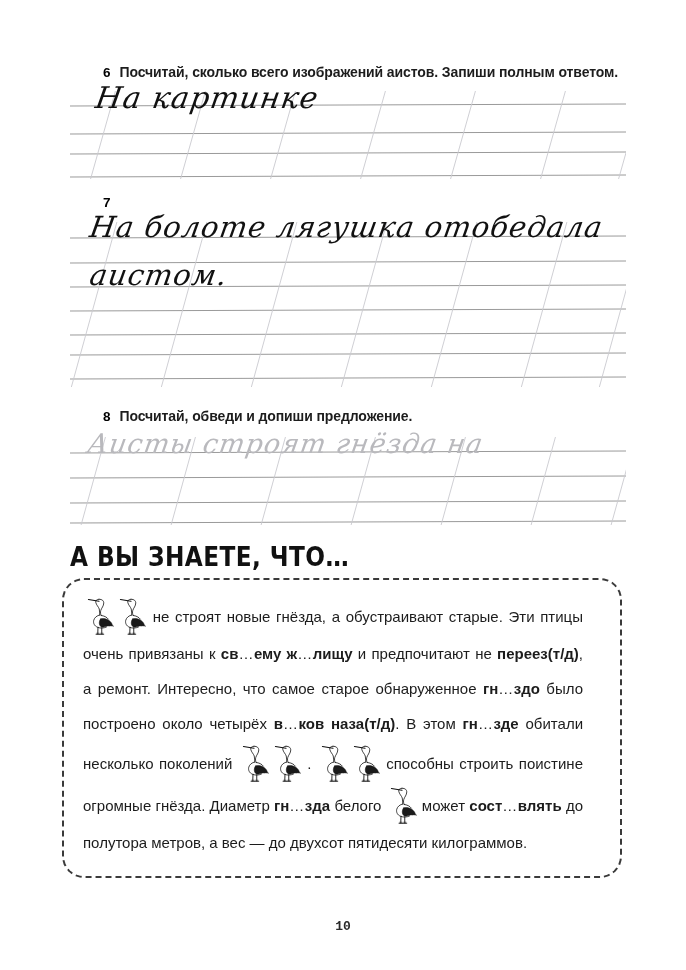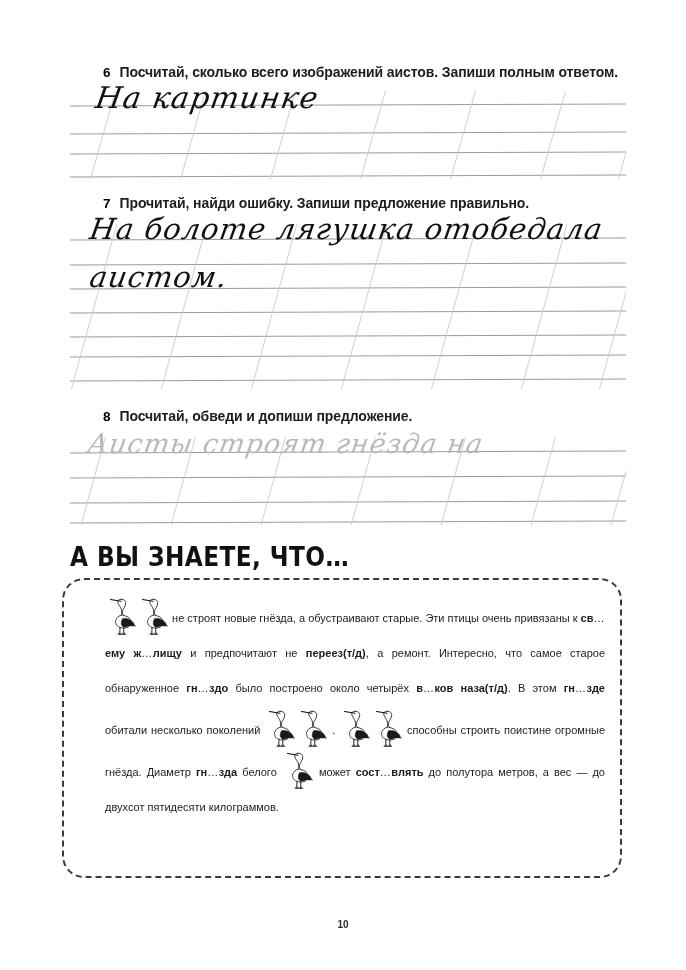--- a/index.html
+++ b/index.html
@@ -90,24 +90,24 @@
     left: 62px;
     top: 578px;
     width: 560px;
     height: 300px;
     border: 2px dashed #3a3a3a;
     border-radius: 22px;
     box-sizing: border-box;
   }
   .fact-text {
     position: absolute;
-    left: 41px;
+    left: 19px;
     top: 14px;
     width: 500px;
-    font-size: 11px;
+    font-size: 15px;
     line-height: 35px;
     color: #1c1c1c;
     text-align: justify;
     text-justify: inter-word;
   }
   .fact-text b { font-weight: bold; }
   .fb-ell { font-weight: normal; letter-spacing: 0.5px; }
 
   .stork {
     display: inline-block;
@@ -117,23 +117,24 @@
     margin: 0 1px;
   }
 
   
   .page-number {
     position: absolute;
     left: 0;
     right: 0;
     top: 919px;
     text-align: center;
-    font-size: 10px;
+    font-size: 13px;
     font-weight: bold;
     color: #2a2a2a;
+    font-family: Liberation Mono, monospace;
   }
 </style>
 </head>
 <body>
 
 <svg width="0" height="0" style="position:absolute" aria-hidden="true">
   <symbol id="stork-glyph" viewBox="0 0 60 84">
     <g stroke="#111" stroke-width="1.6" fill="none" stroke-linecap="round" stroke-linejoin="round">
 
       <path d="M9 11 L30 14.5" stroke-width="2.4"></path>
@@ -184,21 +185,20 @@
           <line x1="548" y1="90" x2="574" y2="-2"></line>
         </g>
       </svg>
       <span class="hand hand-dark" style="left:26px; top:-11px; font-size:30px;">На картинке</span>
     </div>
   </div>
 
   <div class="exercise" style="top:195px;">
     <div class="ex-head">
       <span class="ex-num">7</span>
-      <span class="ex-text">Прочитай, найди ошибку. Запиши предложение правильно.</span>
     </div>
     <div class="ruling" style="margin-top:12px;">
       <svg width="556" height="165">
         <g stroke="#9a9a9a" stroke-width="1">
           <line x1="0" y1="16" x2="556" y2="14"></line>
           <line x1="0" y1="41" x2="556" y2="39"></line>
           <line x1="0" y1="65" x2="556" y2="63"></line>
           <line x1="0" y1="89" x2="556" y2="87"></line>
           <line x1="0" y1="113" x2="556" y2="111"></line>
           <line x1="0" y1="133" x2="556" y2="131"></line>

